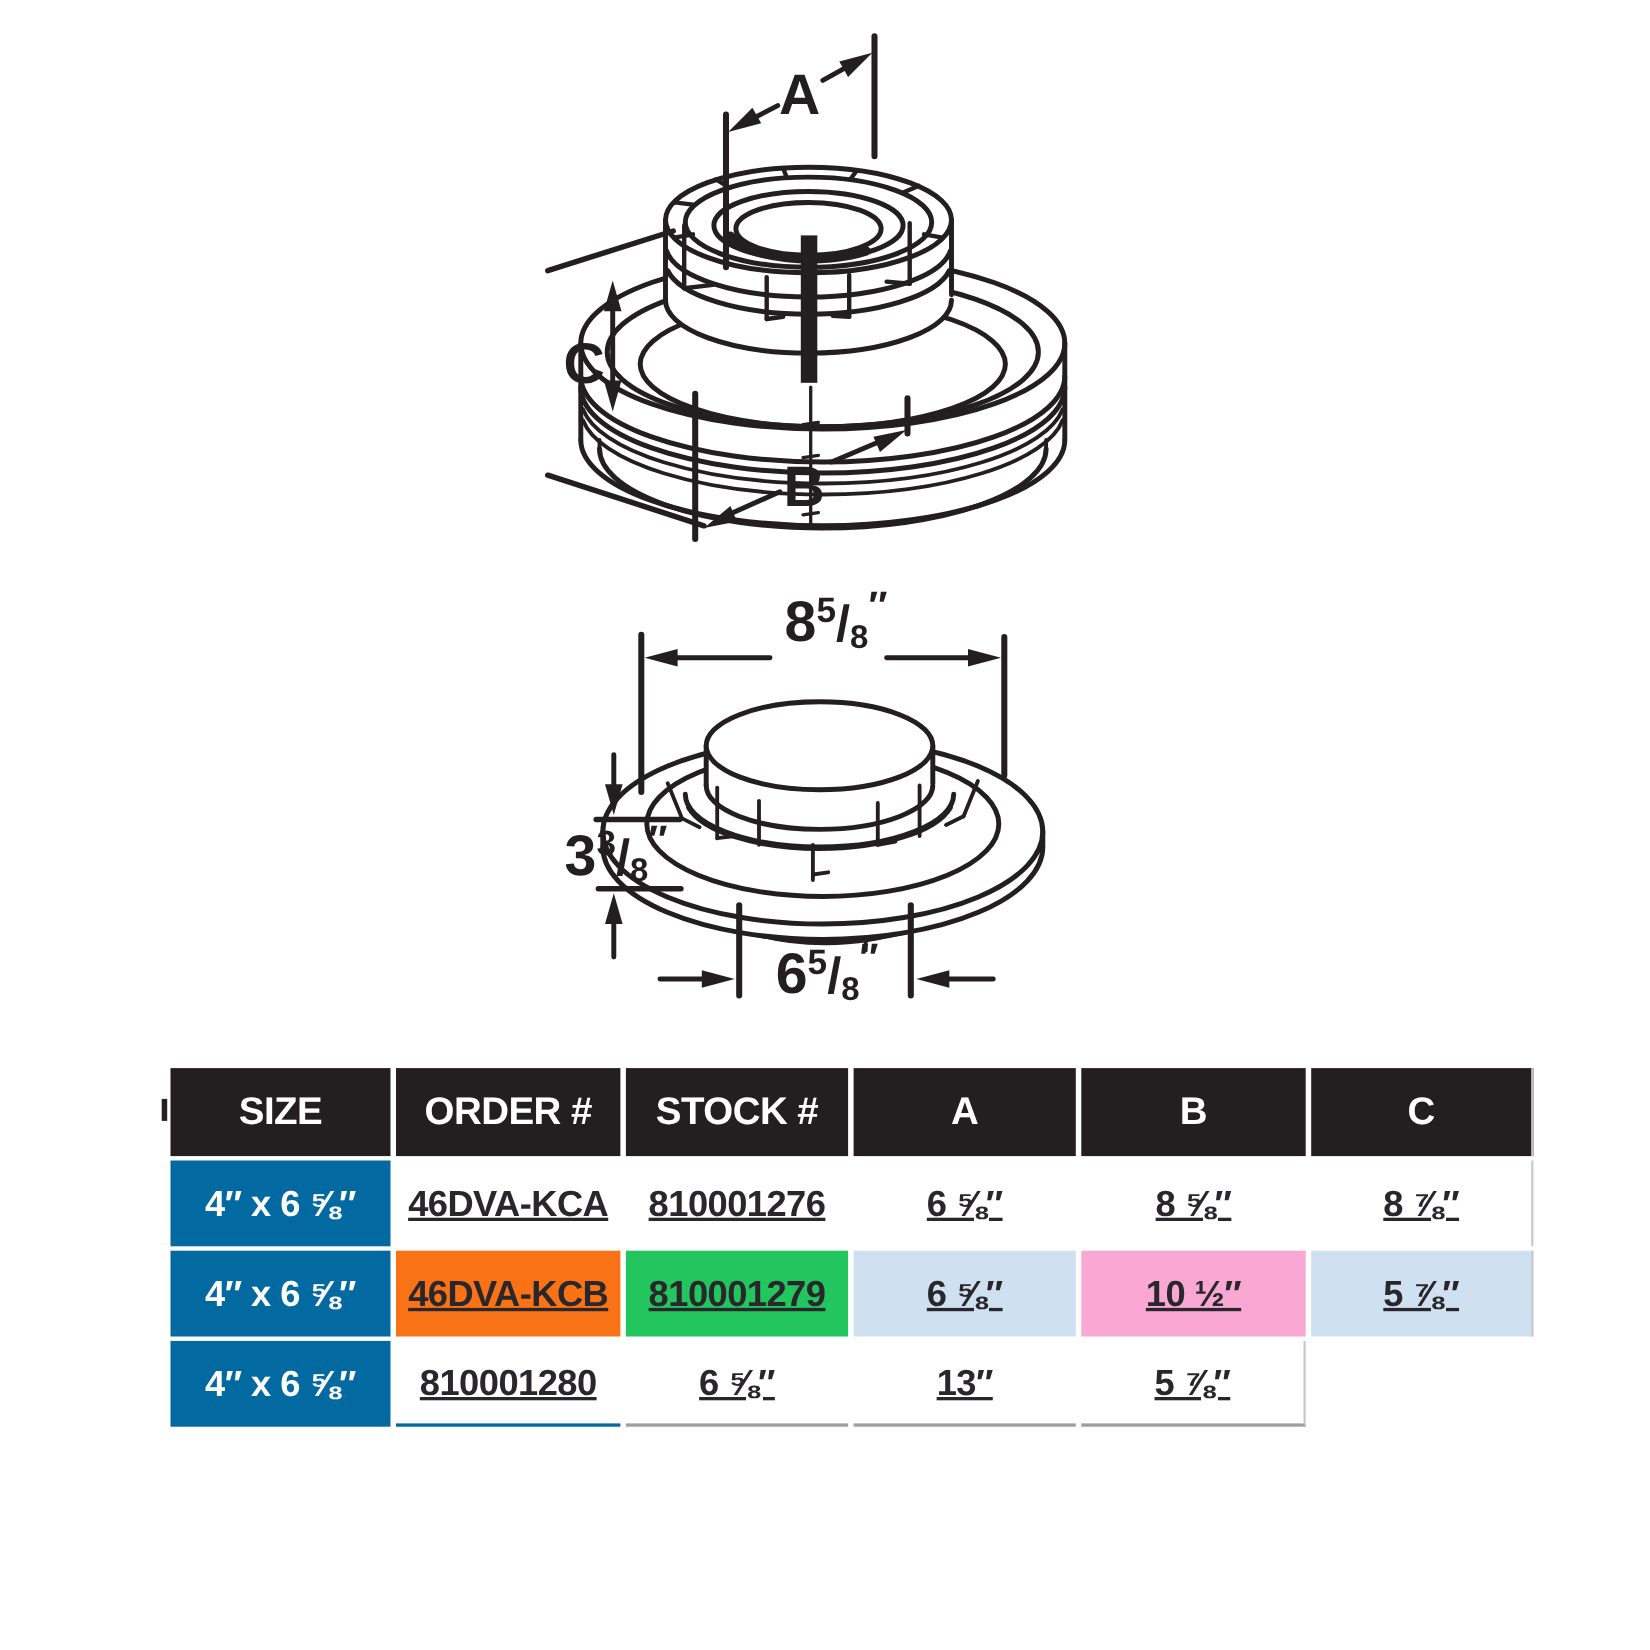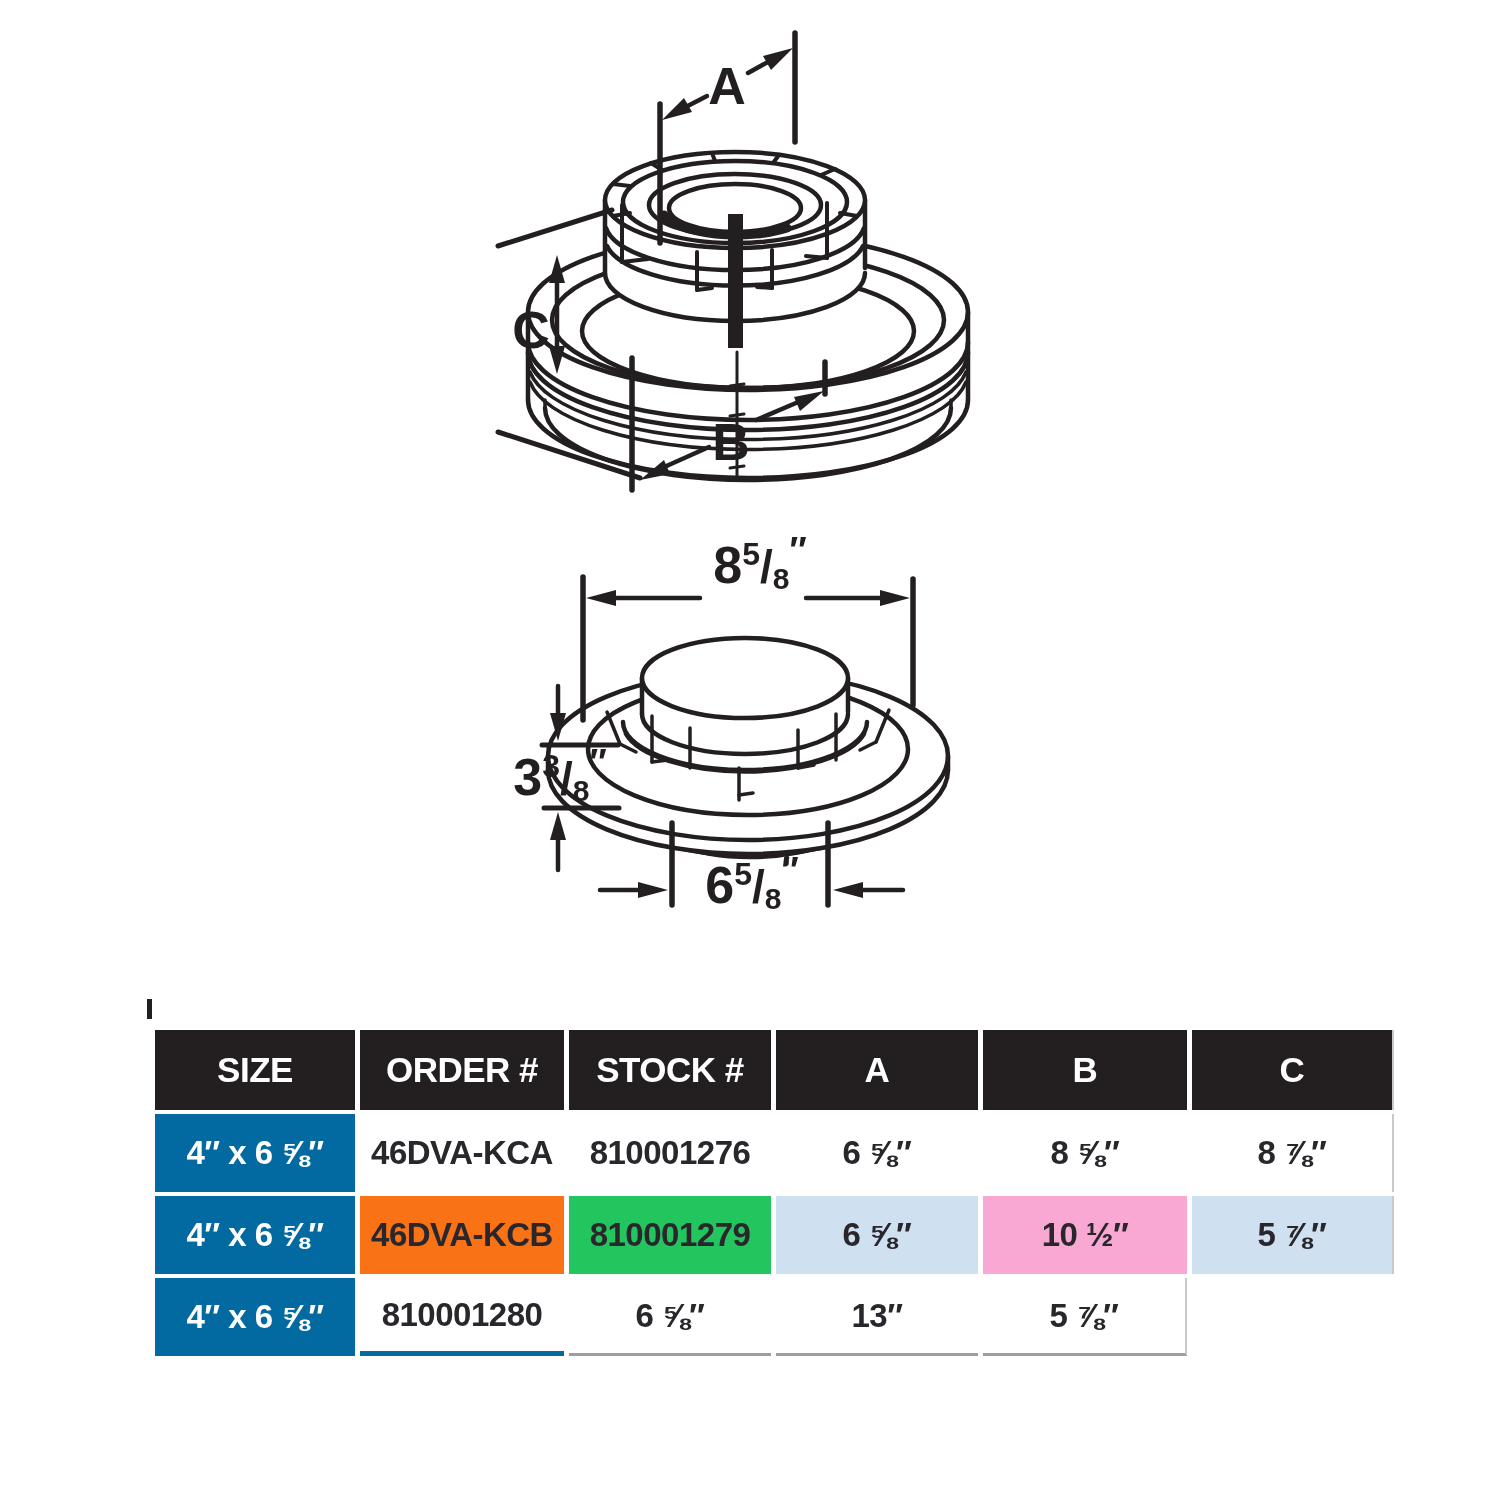--- a/index.html
+++ b/index.html
@@ -3,28 +3,28 @@
 <meta charset="utf-8">
 <style>
   html,body{margin:0;padding:0;background:#ffffff;}
   .page{position:relative;width:1500px;height:1500px;background:#ffffff;overflow:hidden;
         font-family:"Liberation Sans",sans-serif;}
   svg text{font-family:"Liberation Sans",sans-serif;fill:#231f20;}
   .dimletter{font-size:52px;font-weight:600;}
   .drawings{position:absolute;left:0;top:0;}
 
   
-  .spec-table{position:absolute;left:155px;top:1030px;width:1218px;
+  .spec-table{position:absolute;left:155px;top:971px;width:1218px;
               display:grid;grid-template-columns:200px 204px 202px 202px 204px 202px;
               grid-template-rows:80px 78px 78px 78px;column-gap:5px;row-gap:4px;}
   .cell{display:flex;align-items:center;justify-content:center;
         font-weight:700;letter-spacing:-0.5px;}
   .hcell{background:#231f20;color:#ffffff;font-size:35px;}
   .size-cell{background:#0369a1;color:#ffffff;font-size:33px;}
-  .data-cell{color:#2a272c;font-size:33px;background:#ffffff;}
+  .data-cell{color:#2a272c;font-size:33px;background:#ffffff;text-decoration:underline;}
   .col-last{border-right:2px solid #c9c9c9;}
   .corner-mark{position:absolute;left:147px;top:999px;width:5px;height:20px;background:#231f20;}
 </style>
 </head>
 <body>
 
 <div class="page">
 
   <svg class="drawings" width="1500" height="1500" viewBox="0 0 1500 1500">
 
@@ -222,18 +222,18 @@
     <div class="cell data-cell col-last">8 ⅞″</div>
 
     <div class="cell size-cell">4″ x 6 ⅝″</div>
     <div class="cell data-cell" style="background:#f97316">46DVA-KCB</div>
     <div class="cell data-cell" style="background:#22c55e">810001279</div>
     <div class="cell data-cell" style="background:#cfe0f1">6 ⅝″</div>
     <div class="cell data-cell" style="background:#f9a8d4">10 ½″</div>
     <div class="cell data-cell col-last" style="background:#cfe0f1">5 ⅞″</div>
 
     <div class="cell size-cell">4″ x 6 ⅝″</div>
-    <div class="cell data-cell" style="border-bottom:5px solid #0369a1">810001280</div>
+    <div class="cell data-cell" style="border-bottom:3px solid #0369a1">810001280</div>
     <div class="cell data-cell" style="border-bottom:3px solid #9e9e9e">6 ⅝″</div>
     <div class="cell data-cell" style="border-bottom:3px solid #9e9e9e">13″</div>
     <div class="cell data-cell col-last" style="border-bottom:3px solid #9e9e9e">5 ⅞″</div>
   </div>
 </div>
 
 </body></html>

